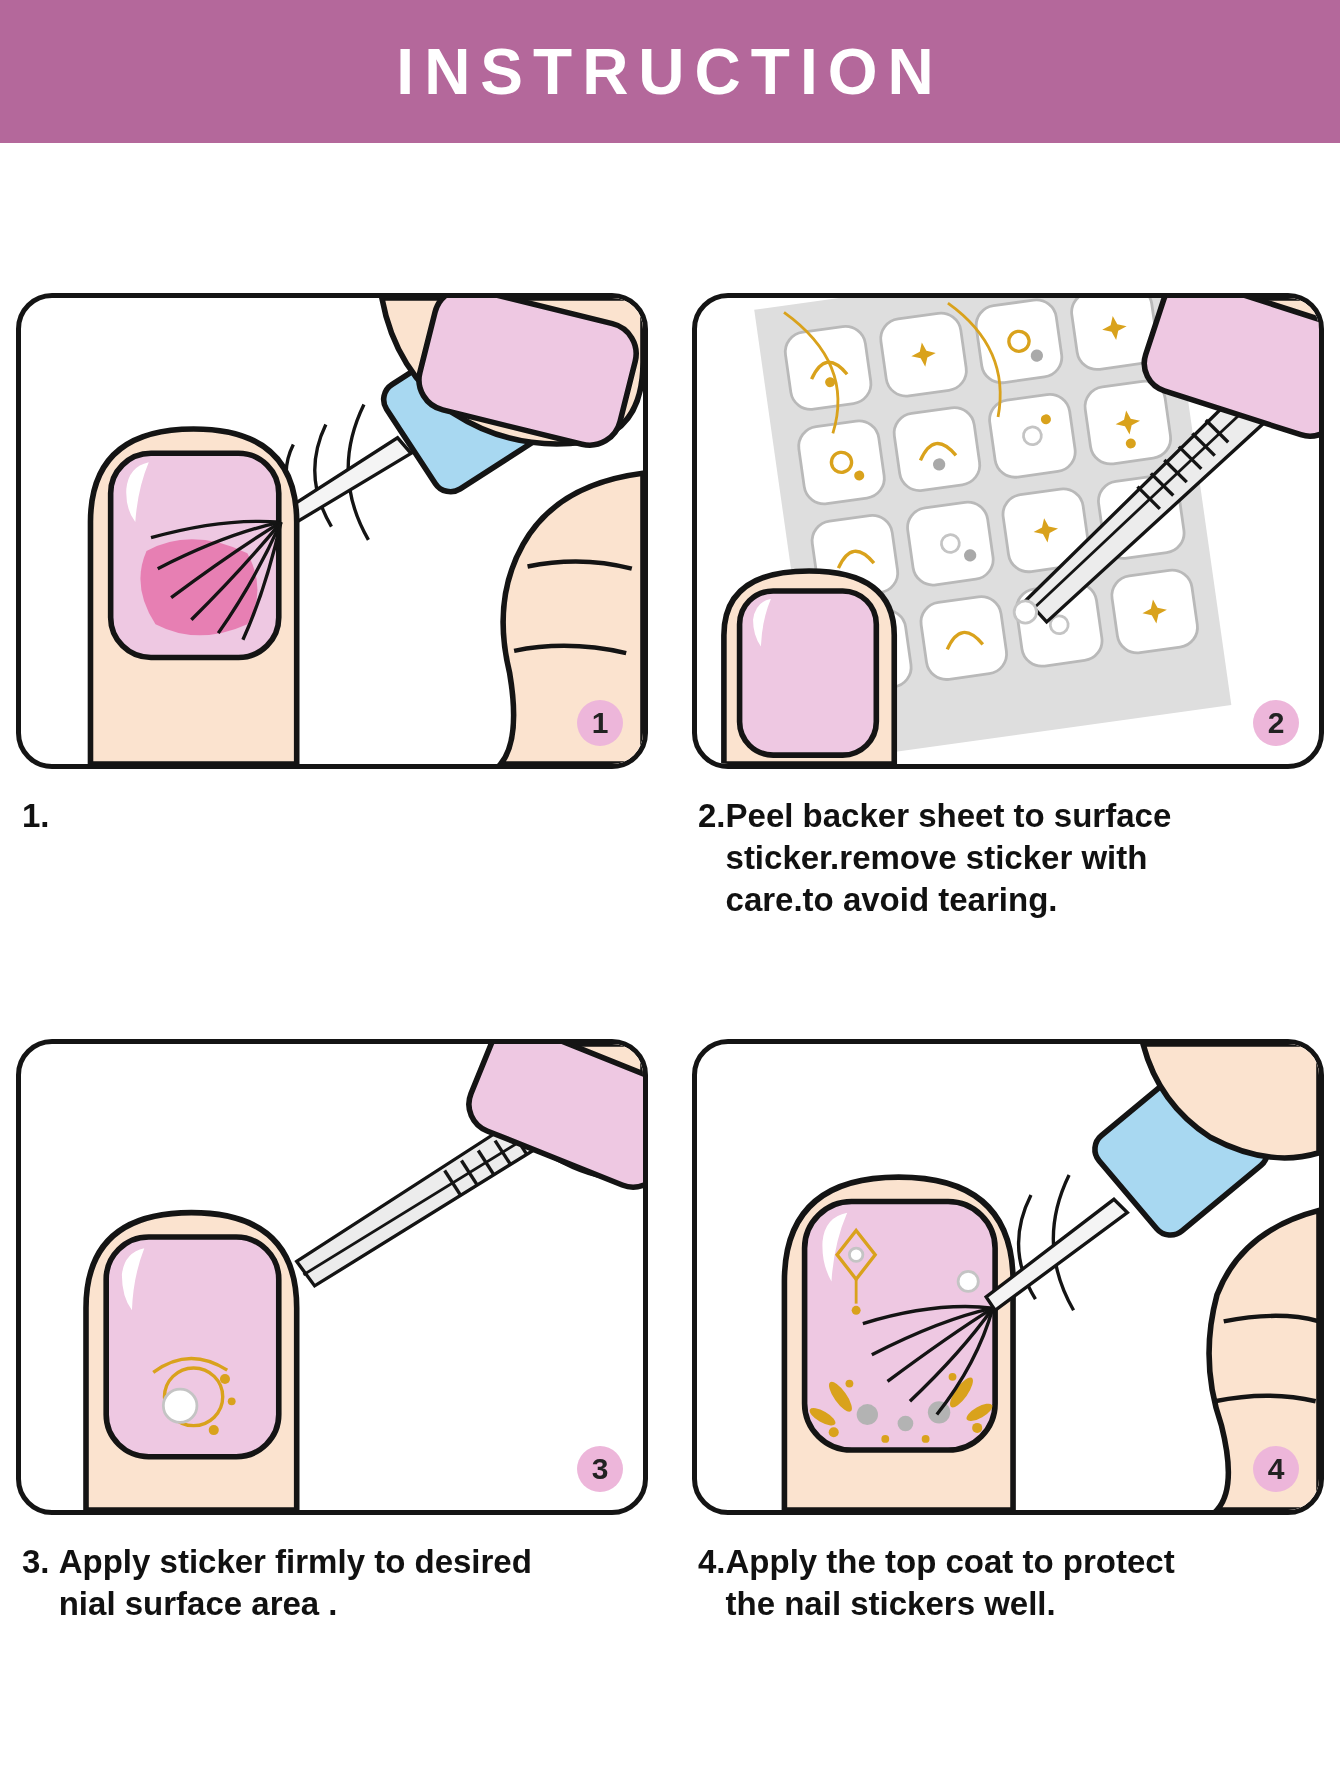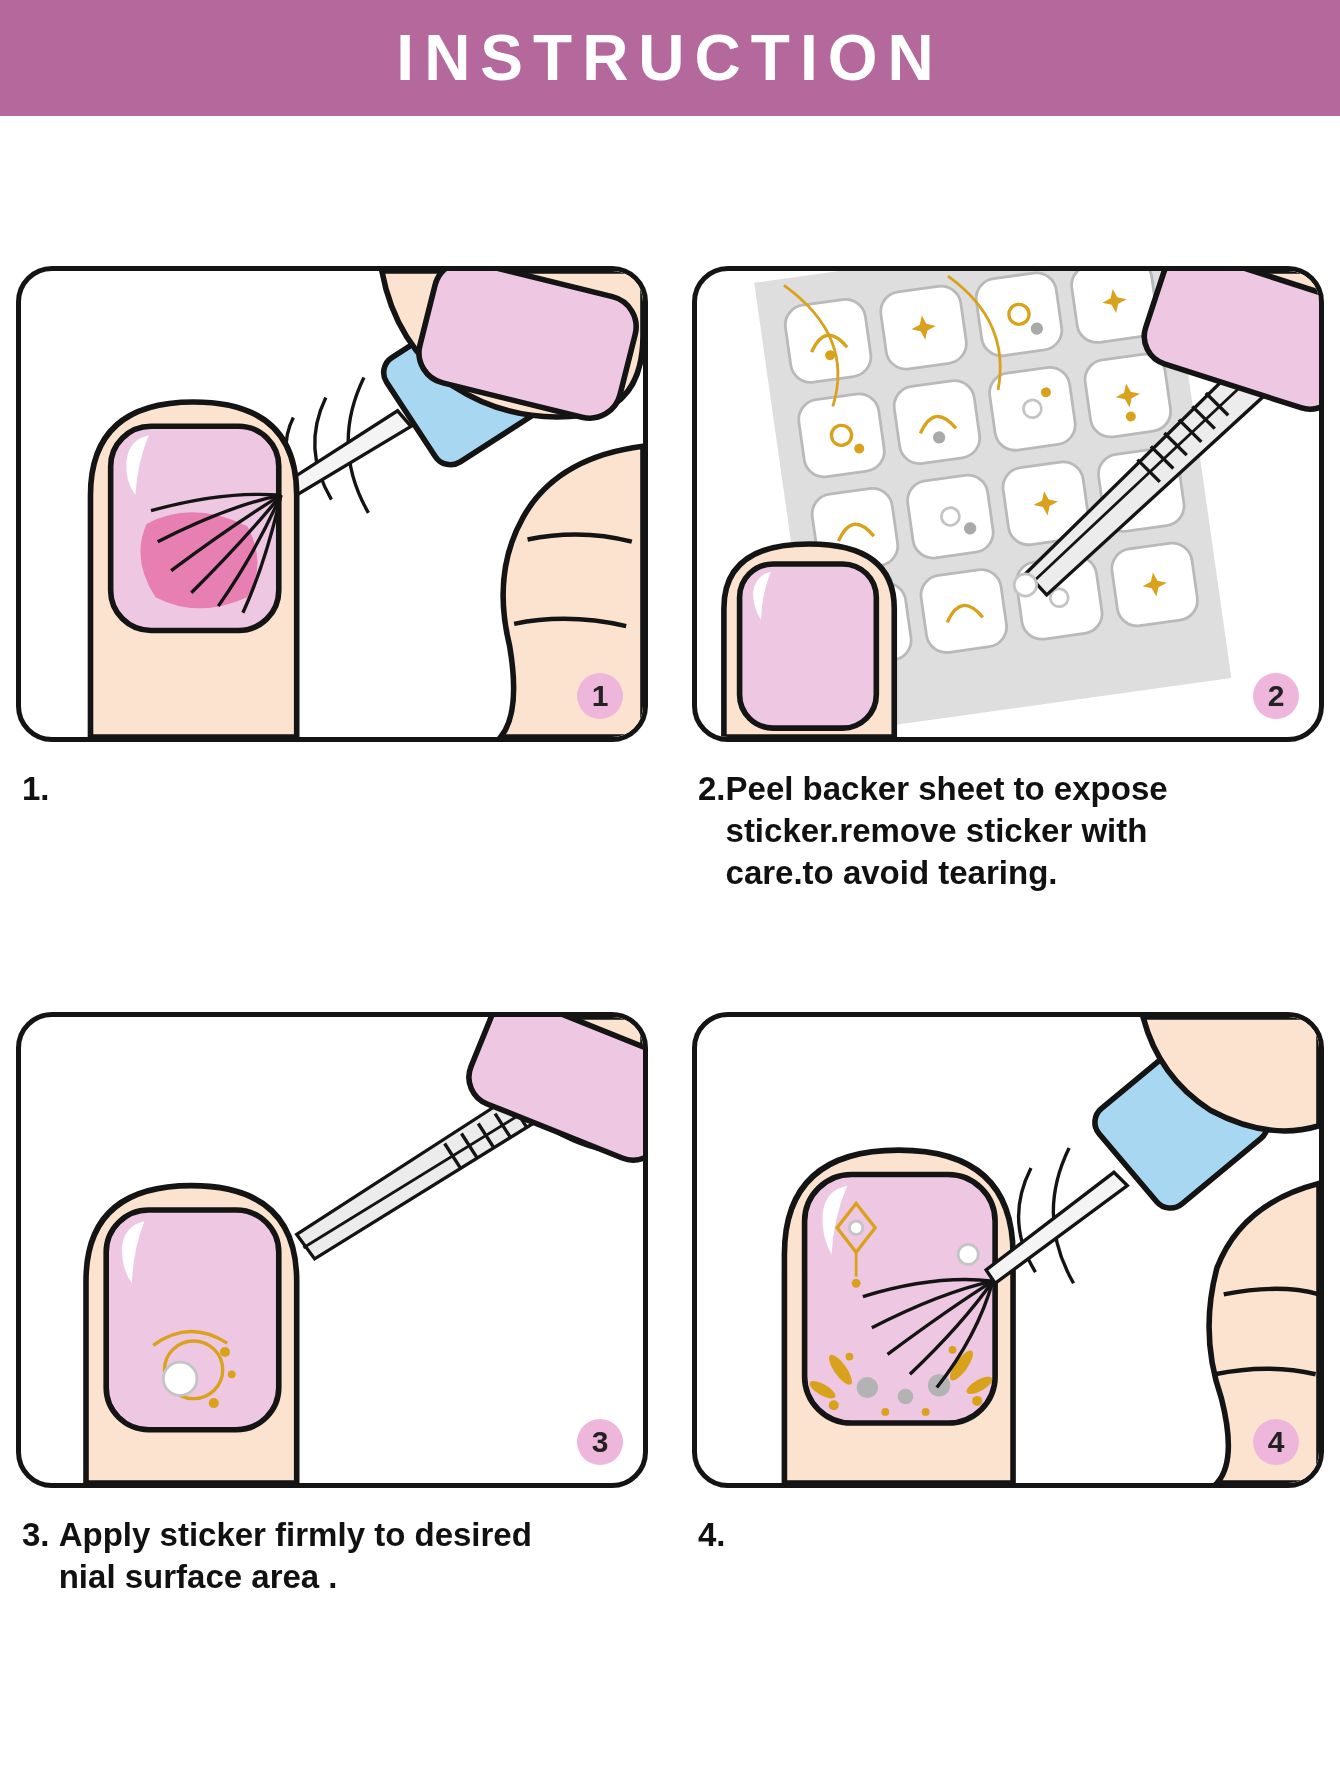--- a/index.html
+++ b/index.html
@@ -3,21 +3,21 @@
 <meta charset="utf-8">
 <style>
   :root{
     --header-bg:#b4689b; --header-text:#ffffff; --badge-bg:#edb6da;
     --outline:#141414; --skin:#fbe3cf; --nail-pink:#eec8e2;
     --polish-pink:#e77fb3; --cap-blue:#a8d8f1; --gold:#d9a21c;
   }
   *{box-sizing:border-box;margin:0;padding:0;}
   body{width:1340px;min-height:1785px;background:#ffffff;
        font-family:"Liberation Sans",sans-serif;color:#111;}
-  .banner{height:116px;background:var(--header-bg);
+  .banner{height:143px;background:var(--header-bg);
           display:flex;align-items:center;justify-content:center;}
   .banner h1{color:var(--header-text);font-size:64px;font-weight:bold;
              letter-spacing:10px;}
   .content{display:grid;grid-template-columns:1fr 1fr;column-gap:44px;
            row-gap:118px;padding:0 16px;margin-top:150px;}
   .panel{position:relative;height:476px;border:5px solid var(--outline);
          border-radius:36px;background:#fff;overflow:hidden;}
   .art{position:absolute;inset:0;width:100%;height:100%;}
   .badge{position:absolute;right:20px;bottom:18px;width:46px;height:46px;
          border-radius:50%;background:var(--badge-bg);color:#222;
@@ -183,21 +183,21 @@
         <g>
           <path class="skin" d="M24 420 L24 304 Q24 246 100 246 Q176 246 176 304 L176 420 Z"></path>
           <rect class="nail" x="38" y="264" width="122" height="148" rx="30"></rect>
           <path fill="#ffffff" d="M50 290 Q52 274 66 271 Q58 290 57 314 Q50 304 50 290"></path>
         </g>
       </svg>
       <div class="badge">2</div>
     </div>
     <p class="caption">
         <span class="prefix">2.</span>
-        <span class="text">Peel backer sheet to expose
+        <span class="text">Peel backer sheet to surface
 sticker.remove sticker with
 care.to avoid tearing.</span>
       </p>
   </section>
 
   <section>
     <div class="panel">
       <svg class="art" viewBox="0 0 555 420" preserveAspectRatio="none" aria-hidden="true">
         <g>
           <path class="skin" d="M58 420 L58 238 Q58 152 152 152 Q246 152 246 238 L246 420 Z"></path>
@@ -291,16 +291,18 @@
           <path class="ink" stroke-width="3" d="M264 238 Q226 262 170 304"></path>
           <path class="ink" stroke-width="3" d="M264 238 Q236 278 190 322"></path>
           <path class="ink" stroke-width="3" d="M264 238 Q250 288 214 334"></path>
           <circle class="pearl" stroke-width="2.5" cx="242" cy="214" r="9"></circle>
         </g>
       </svg>
       <div class="badge">4</div>
     </div>
     <p class="caption">
         <span class="prefix">4.</span>
+        <span class="text">Apply the top coat to protect
+the nail stickers well.</span>
       </p>
   </section>
 
 </main>
 
 </body></html>

